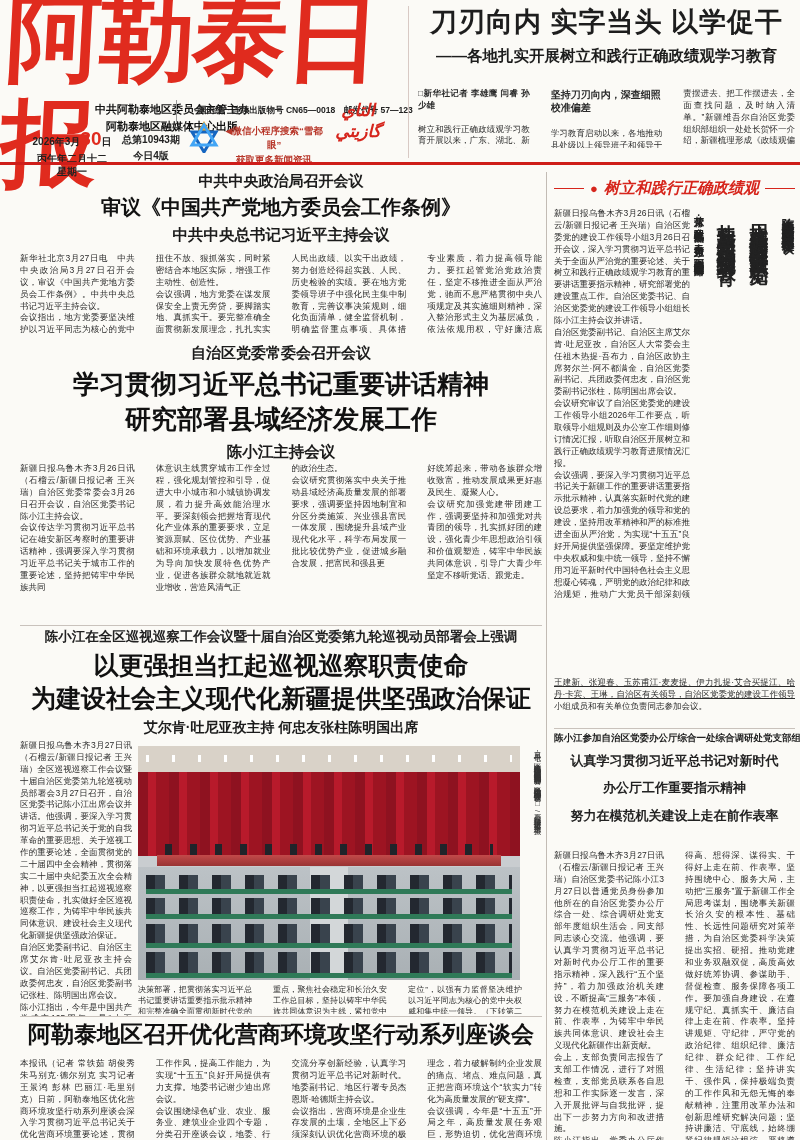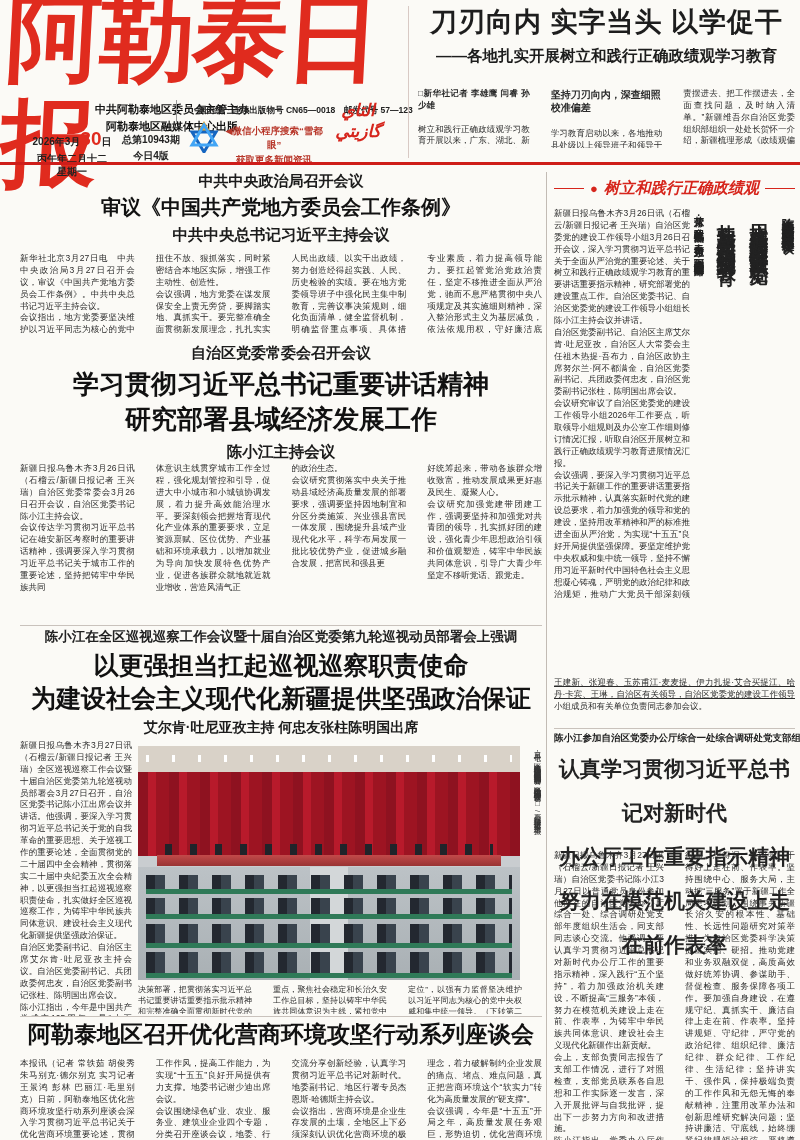--- a/index.html
+++ b/index.html
@@ -240,21 +240,21 @@
       <div class="vtext vbig serif">用改革精神和严的标准推进全面从严治党</div>
       <div class="vtext vbig serif">扎实开展树立和践行正确政绩观学习教育</div>
       <div class="vtext vnames">艾尔肯·吐尼亚孜祖木热提·吾布力努尔兰·阿不都满金何忠友张柱陈明国出席</div>
     </div>
 
     <div class="abs bodytext" style="left:0;top:505px;width:241px;height:33px;text-decoration:underline;">王建新、张迎春、玉苏甫江·麦麦提、伊力扎提·艾合买提江、哈丹·卡宾、王琳，自治区有关领导，自治区党委党的建设工作领导小组成员和有关单位负责同志参加会议。</div>
 
     <div class="abs hr" style="left:0;top:556px;width:241px;"></div>
 
     <div class="abs ctr" style="left:0;top:560px;width:241px;font-size:9.5px;font-weight:bold;white-space:nowrap;">陈小江参加自治区党委办公厅综合一处综合调研处党支部组织生活会</div>
-    <div class="abs ctr serif" style="left:0;top:575px;width:241px;font-size:21px;font-weight:900;line-height:2.1;">
+    <div class="abs ctr serif" style="left:0;top:575px;width:241px;font-size:13px;font-weight:900;line-height:2.1;">
       <div>认真学习贯彻习近平总书记对新时代</div>
       <div>办公厅工作重要指示精神</div>
       <div>努力在模范机关建设上走在前作表率</div>
     </div>
     <div class="abs cols" style="left:0;top:678px;width:241px;height:290px;">
       <div class="bodytext">新疆日报乌鲁木齐3月27日讯（石榴云/新疆日报记者 王兴瑞）自治区党委书记陈小江3月27日以普通党员身份参加他所在的自治区党委办公厅综合一处、综合调研处党支部年度组织生活会，同支部同志谈心交流。他强调，要认真学习贯彻习近平总书记对新时代办公厅工作的重要指示精神，深入践行“五个坚持”，着力加强政治机关建设，不断提高“三服务”本领，努力在模范机关建设上走在前、作表率，为铸牢中华民族共同体意识、建设社会主义现代化新疆作出新贡献。
 会上，支部负责同志报告了支部工作情况，进行了对照检查，支部党员联系各自思想和工作实际逐一发言，深入开展批评与自我批评，提出下一步努力方向和改进措施。
 陈小江指出，党委办公厅作为政治机关，在党委工作中处于特殊重要地位，肩负重要职责使命。要铸牢政治忠诚，在提高政治站位、强化政治担当、提升政治能力、落实政治责任上走在前、作表率。坚持把对党绝对忠诚作为首要政治原则，深刻领悟“两个确立”的决定性意义、坚决做到“两个维护”，不断提高政治判断力、政治领悟力、政治执行力，深入学习贯彻习近平总书记关于新疆工作的重要讲话重要指示批示精神，始终沿着习近平总书记指引的正确方向前进。要强化大局意识，在站</div>
       <div class="bodytext">得高、想得深、谋得实、干得好上走在前、作表率。坚持围绕中心、服务大局，主动把“三服务”置于新疆工作全局思考谋划，围绕事关新疆长治久安的根本性、基础性、长远性问题研究对策举措，为自治区党委科学决策提出实招、硬招。推动党建和业务双融双促，高质高效做好统筹协调、参谋助手、督促检查、服务保障各项工作。要加强自身建设，在遵规守纪、真抓实干、廉洁自律上走在前、作表率。坚持讲规矩、守纪律，严守党的政治纪律、组织纪律、廉洁纪律、群众纪律、工作纪律、生活纪律；坚持讲实干、强作风，保持极端负责的工作作风和无怨无悔的奉献精神，注重用改革办法和创新思维研究解决问题；坚持讲廉洁、守底线，始终绷紧纪律规矩这根弦，严格遵守中央八项规定及其实施细则精神，健全正风肃纪反腐长效机制，营造风清气正的政治生态。
 陈小江强调，自治区党委办公厅要深入学习贯彻习近平总书记关于树立和践行正确政绩观的重要论述，扎实开展学习教育，认真落实“立党为公、为民造福，科学决策、真抓实干”总要求，努力为人民出政绩、以实干出政绩。要加强干部队伍建设，坚持严管和厚爱结合、激励和约束并重，更好激发党员干部担当尽责、干事创业的积极性，为推动新疆高质量发展贡献智慧和力量。

